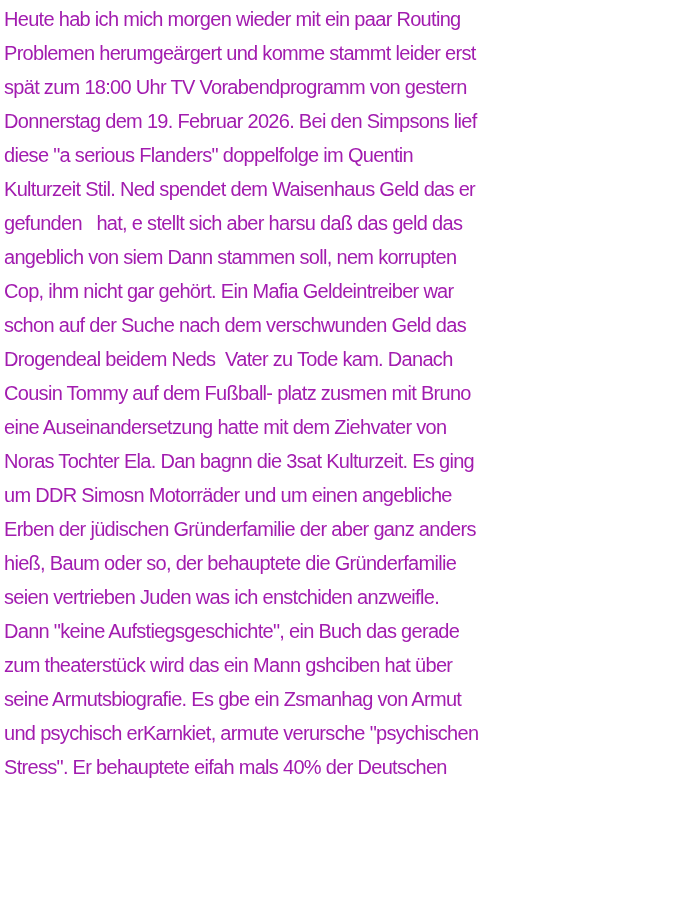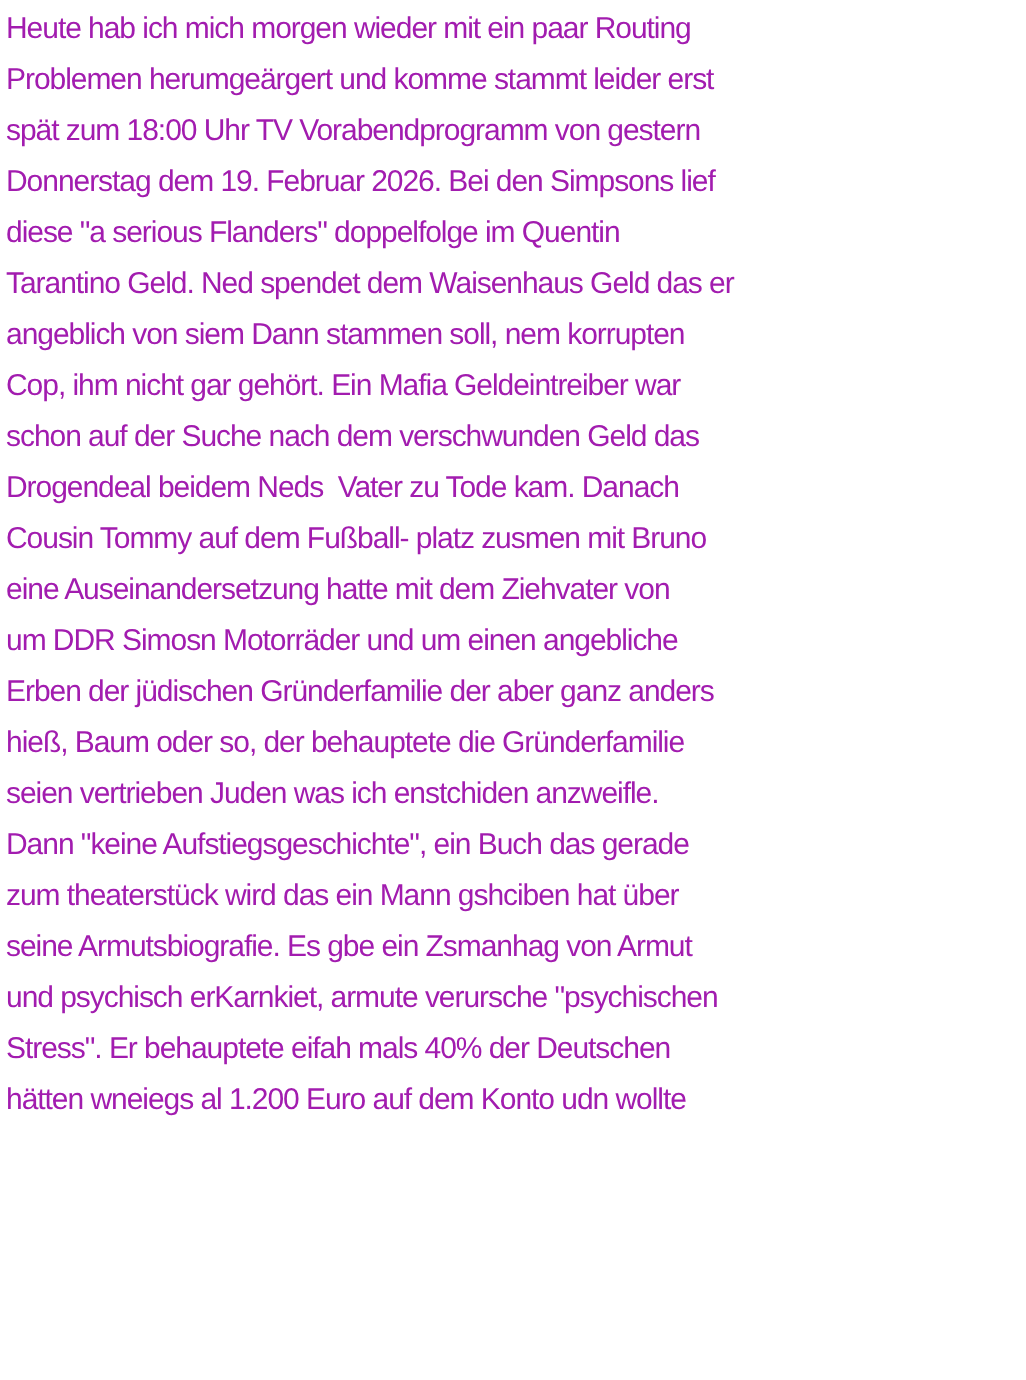--- a/index.html
+++ b/index.html
@@ -30,30 +30,31 @@
 </style>
 </head>
 <body>
 
 <div class="page">
   <div class="line">Heute hab ich mich morgen wieder mit ein paar Routing</div>
     <div class="line">Problemen herumgeärgert und komme stammt leider erst</div>
     <div class="line">spät zum 18:00 Uhr TV Vorabendprogramm von gestern</div>
     <div class="line">Donnerstag dem 19. Februar 2026. Bei den Simpsons lief</div>
     <div class="line">diese "a serious Flanders" doppelfolge im Quentin</div>
-    <div class="line">Tarantino Geld. Ned spendet dem Waisenhaus Geld das er</div>
+    <div class="line">Kulturzeit Stil. Ned spendet dem Waisenhaus Geld das er</div>
+    <div class="line">gefunden   hat, e stellt sich aber harsu daß das geld das</div>
     <div class="line">angeblich von siem Dann stammen soll, nem korrupten</div>
     <div class="line">Cop, ihm nicht gar gehört. Ein Mafia Geldeintreiber war</div>
     <div class="line">schon auf der Suche nach dem verschwunden Geld das</div>
     <div class="line">Drogendeal beidem Neds  Vater zu Tode kam. Danach</div>
     <div class="line">Cousin Tommy auf dem Fußball- platz zusmen mit Bruno</div>
     <div class="line">eine Auseinandersetzung hatte mit dem Ziehvater von</div>
+    <div class="line">Noras Tochter Ela. Dan bagnn die 3sat Kulturzeit. Es ging</div>
     <div class="line">um DDR Simosn Motorräder und um einen angebliche</div>
     <div class="line">Erben der jüdischen Gründerfamilie der aber ganz anders</div>
     <div class="line">hieß, Baum oder so, der behauptete die Gründerfamilie</div>
     <div class="line">seien vertrieben Juden was ich enstchiden anzweifle.</div>
     <div class="line">Dann "keine Aufstiegsgeschichte", ein Buch das gerade</div>
     <div class="line">zum theaterstück wird das ein Mann gshciben hat über</div>
     <div class="line">seine Armutsbiografie. Es gbe ein Zsmanhag von Armut</div>
     <div class="line">und psychisch erKarnkiet, armute verursche "psychischen</div>
     <div class="line">Stress". Er behauptete eifah mals 40% der Deutschen</div>
-    <div class="line">hätten wneiegs al 1.200 Euro auf dem Konto udn wollte</div>
 </div>
 
 </body></html>

